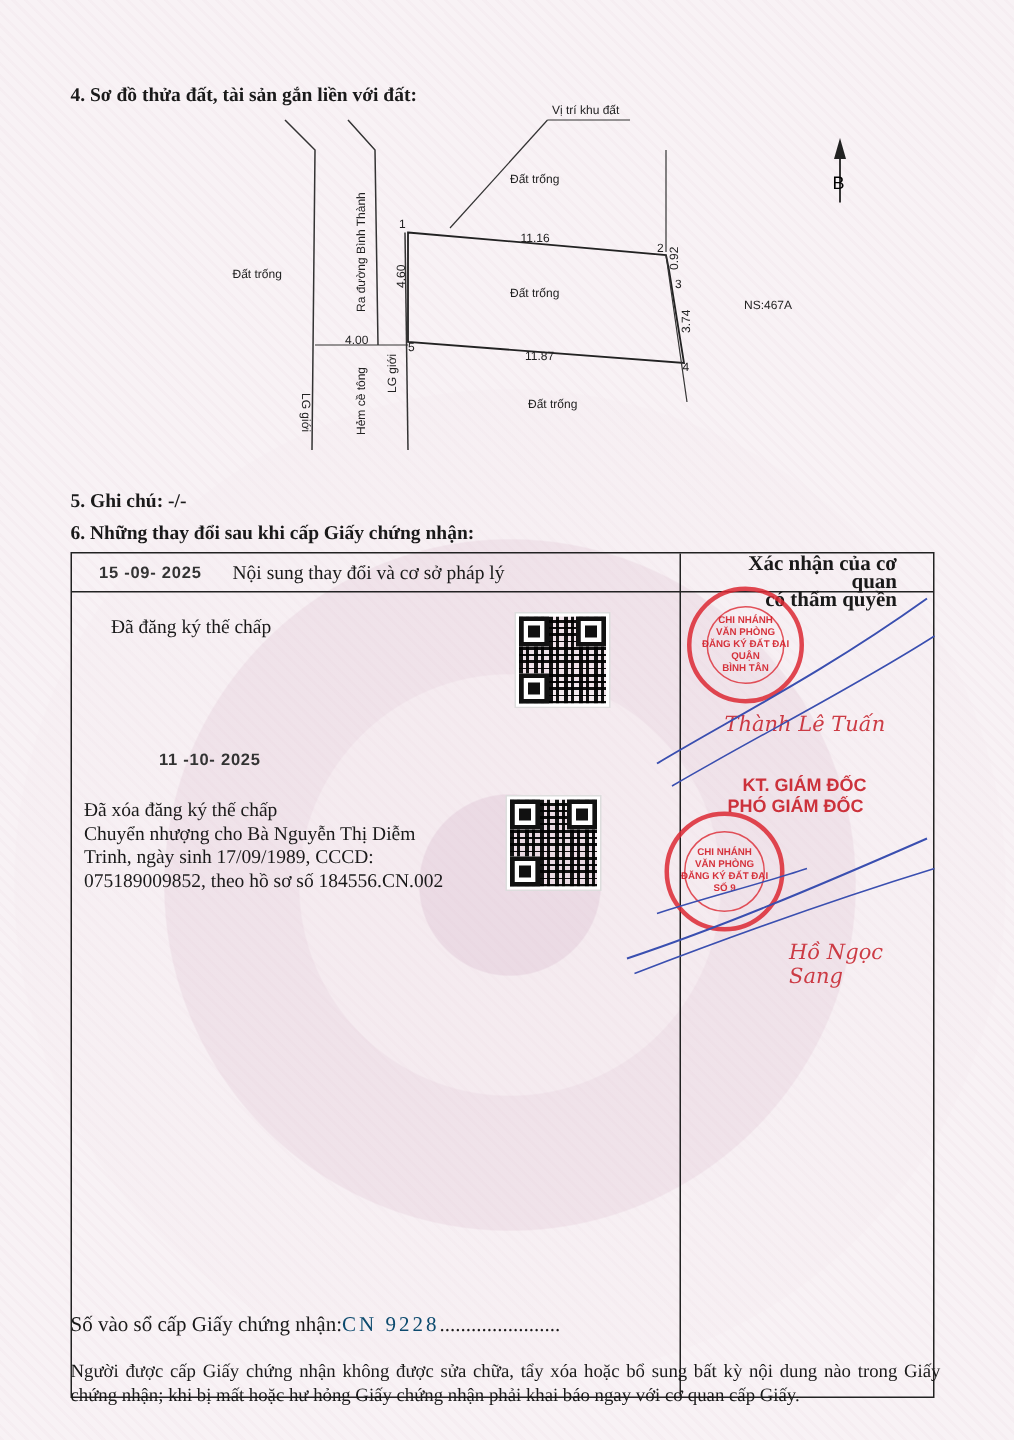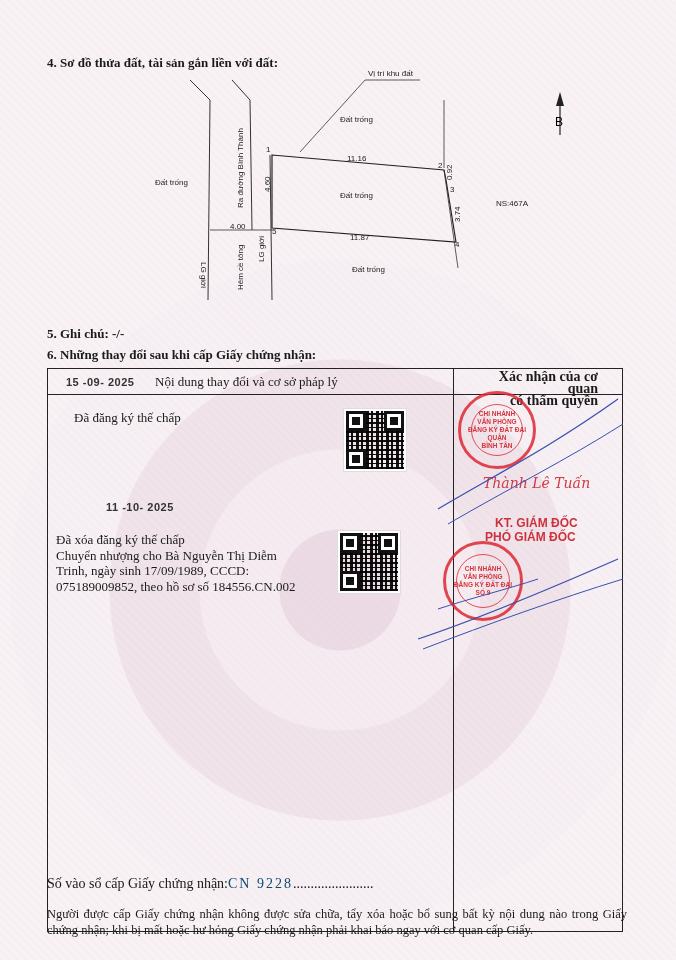--- a/index.html
+++ b/index.html
@@ -83,21 +83,21 @@
 </svg>
 
 <div class="abs h" style="left:47px;top:326px;">5. Ghi chú: -/-</div>
 <div class="abs h" style="left:47px;top:347px;">6. Những thay đổi sau khi cấp Giấy chứng nhận:</div>
 
 <div class="table">
   <div class="vline"></div>
   <div class="hline"></div>
 
   <div class="abs stamp-date" style="left:18px;top:7px;">15 -09- 2025</div>
-  <div class="abs bodytxt" style="left:107px;top:5px;">Nội dung thay đổi và cơ sở pháp lý</div>
+  <div class="abs bodytxt" style="left:107px;top:5px;">Nội sung thay đổi và cơ sở pháp lý</div>
   <div class="abs" style="left:430px;top:2px;font-size:14px;line-height:12px;text-align:right;width:120px;font-weight:bold;">
     <div>Xác nhận của cơ quan</div>
     <div>có thẩm quyền</div>
   </div>
 
   <div class="abs bodytxt" style="left:26px;top:41px;">Đã đăng ký thế chấp</div>
   <div class="qr" style="left:296px;top:40px;">
       <div class="c"></div>
     </div>
 
@@ -134,20 +134,21 @@
   </div>
   <div class="seal" style="left:395px;top:172px;width:80px;height:80px;">
     <div class="inner"></div>
     <div class="txt">
       <div>CHI NHÁNH</div>
       <div>VĂN PHÒNG</div>
       <div>ĐĂNG KÝ ĐẤT ĐAI</div>
       <div>SỐ 9</div>
     </div>
   </div>
+  <div class="abs sig" style="left:478px;top:258px;font-size:14px;">Hồ Ngọc Sang</div>
   <svg class="abs" style="left:360px;top:170px;" width="220" height="120">
     <path d="M10,100 C70,80 130,55 210,20" stroke="#3a4fb0" stroke-width="1.3" fill="none"></path>
     <path d="M15,110 C80,85 150,60 215,40" stroke="#3a4fb0" stroke-width="1" fill="none"></path>
     <path d="M30,70 C60,60 100,50 130,40" stroke="#3a4fb0" stroke-width="1" fill="none"></path>
   </svg>
 </div>
 
 <div class="abs" style="left:47px;top:876px;font-size:14px;">
   <span>Số vào sổ cấp Giấy chứng nhận:</span><span style="color:#0c4a6e;letter-spacing:2px;">CN 9228</span><span>.......................</span>
 </div>

